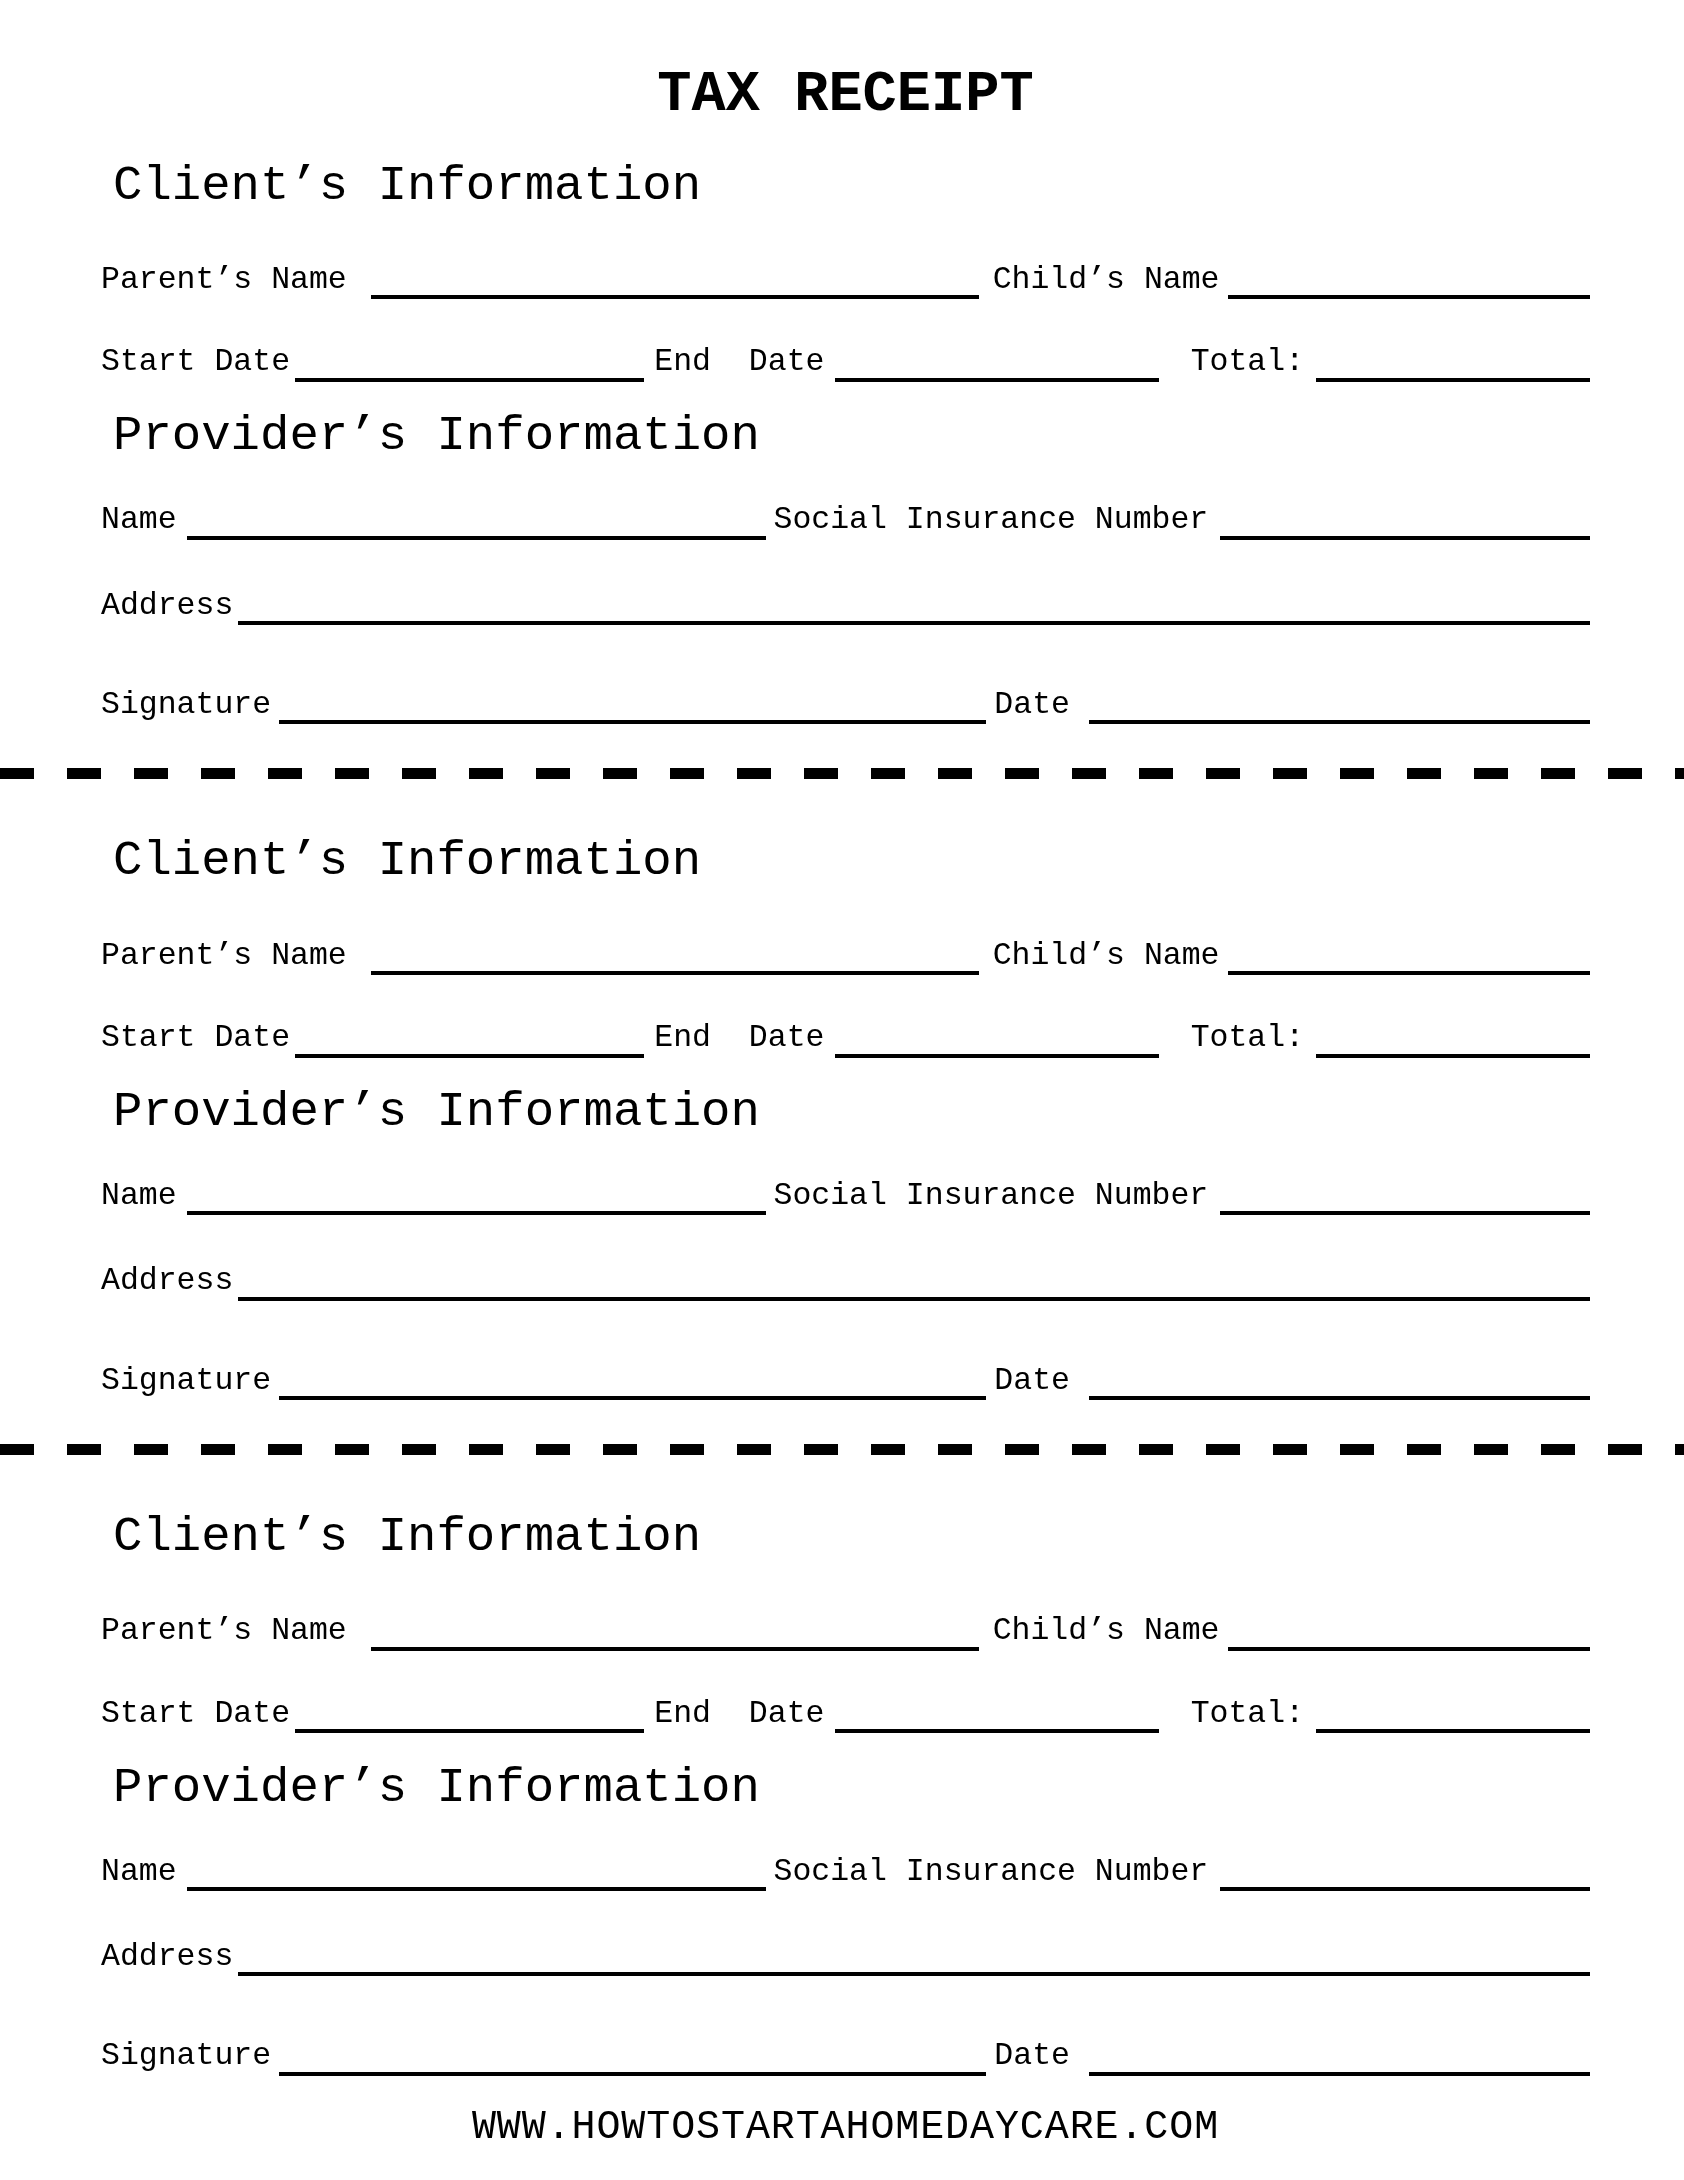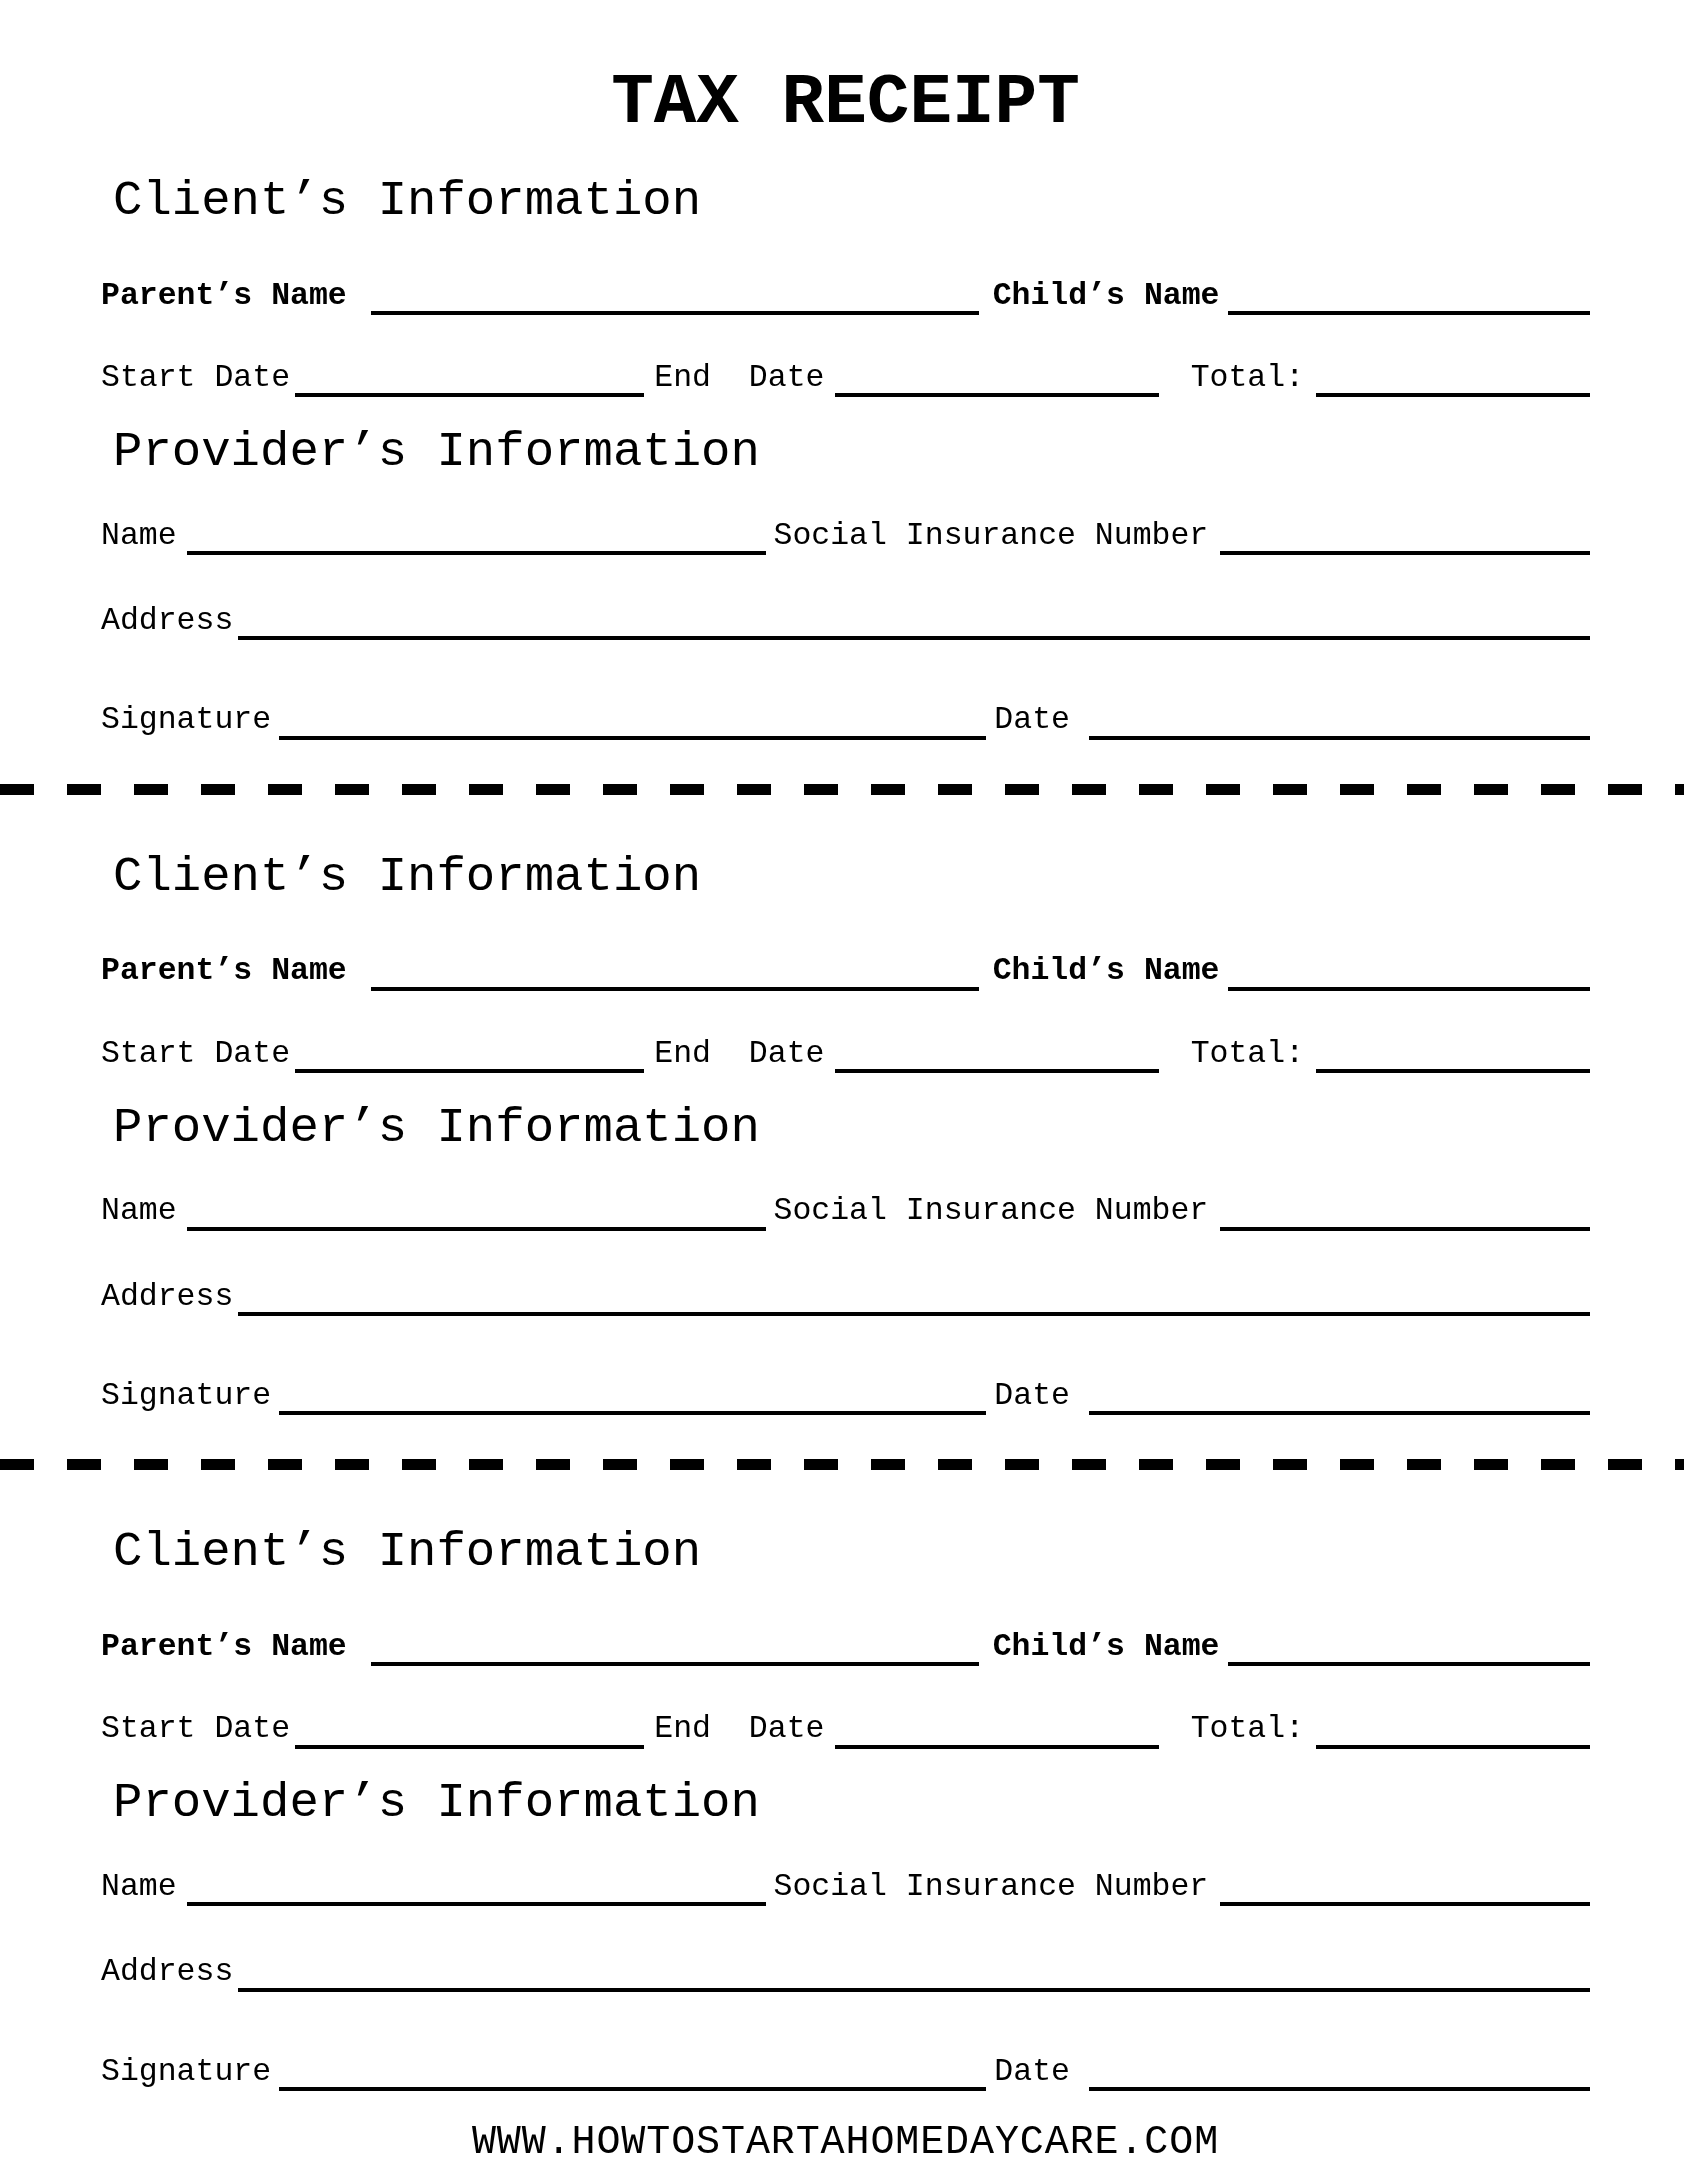--- a/index.html
+++ b/index.html
@@ -9,21 +9,21 @@
     background: #ffffff;
     color: #000000;
     font-family: "Liberation Mono", "DejaVu Sans Mono", monospace;
     box-sizing: border-box;
     padding: 64px 95px 0 101px;
     overflow: hidden;
   }
 
   .title {
     text-align: center;
-    font-size: 71px;
+    font-size: 57px;
     font-weight: bold;
     line-height: 1.1;
     margin: 0 0 30px 0;
     white-space: pre;
   }
 
   .section { margin: 0; }
   .section.following { margin-top: 53px; }
 
   .sec-heading {
@@ -63,21 +63,21 @@
   .ml28 { margin-left: 24px; }
   .ml38 { margin-left: 32px; text-align: center; }
 
   .w410 { width: 349px; }
   .w380 { width: 324px; }
   .w425 { width: 362px; }
   .w680 { width: 579px; }
   .w830 { width: 707px; }
 
   
-  .row-parent    { margin-top: 39px; font-weight: bold; }
+  .row-parent    { margin-top: 39px; }
   .row-dates     { margin-top: 43px; }
   .provider-head { margin-top: 25.6px; }
   .row-name      { margin-top: 34px; }
   .row-address   { margin-top: 46px; }
   .row-signature { margin-top: 48px; }
 
   .cut-line {
     margin: 44px -95px 0 -101px;
     height: 11px;
     background: repeating-linear-gradient(90deg, #000 0px, #000 34px, transparent 34px, transparent 67px);

